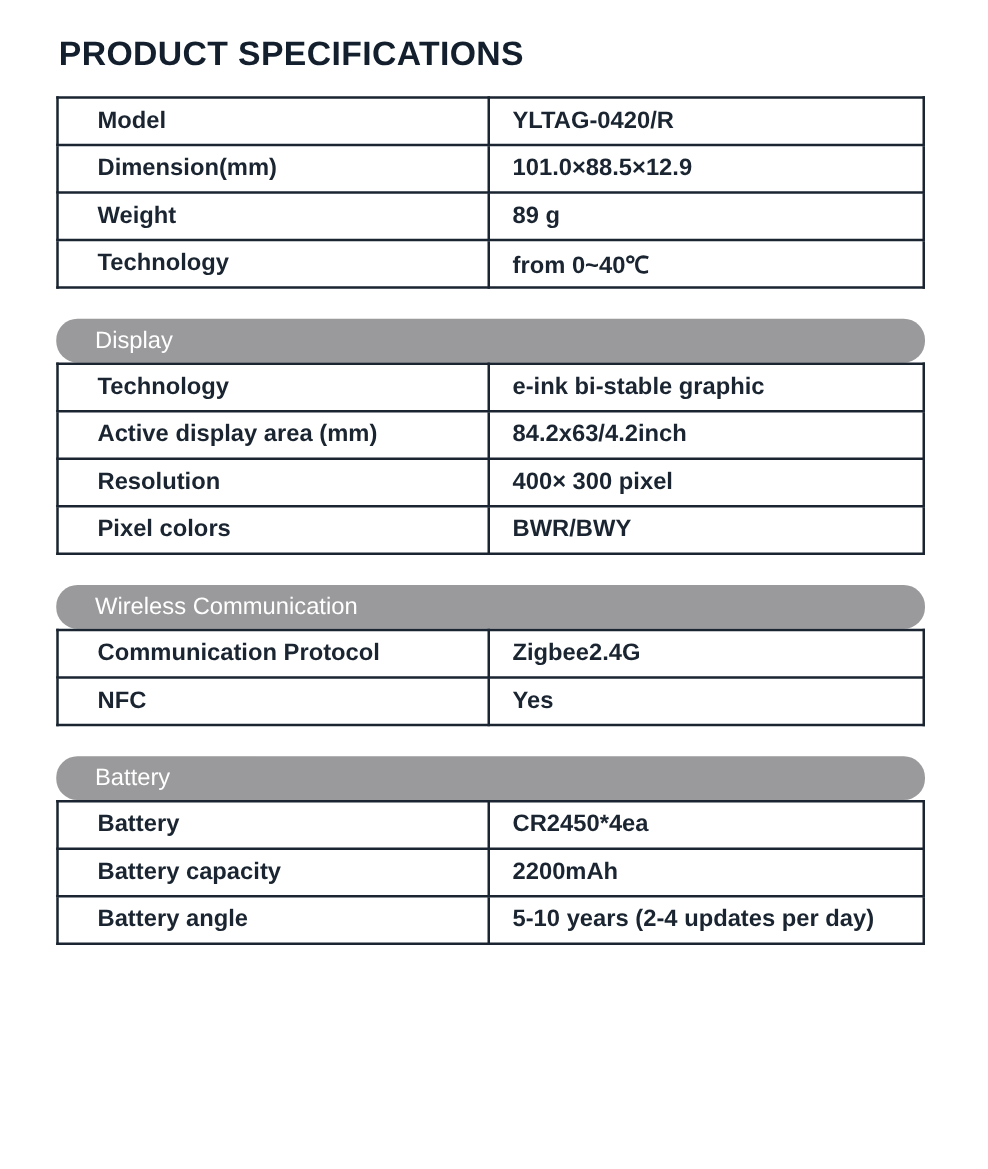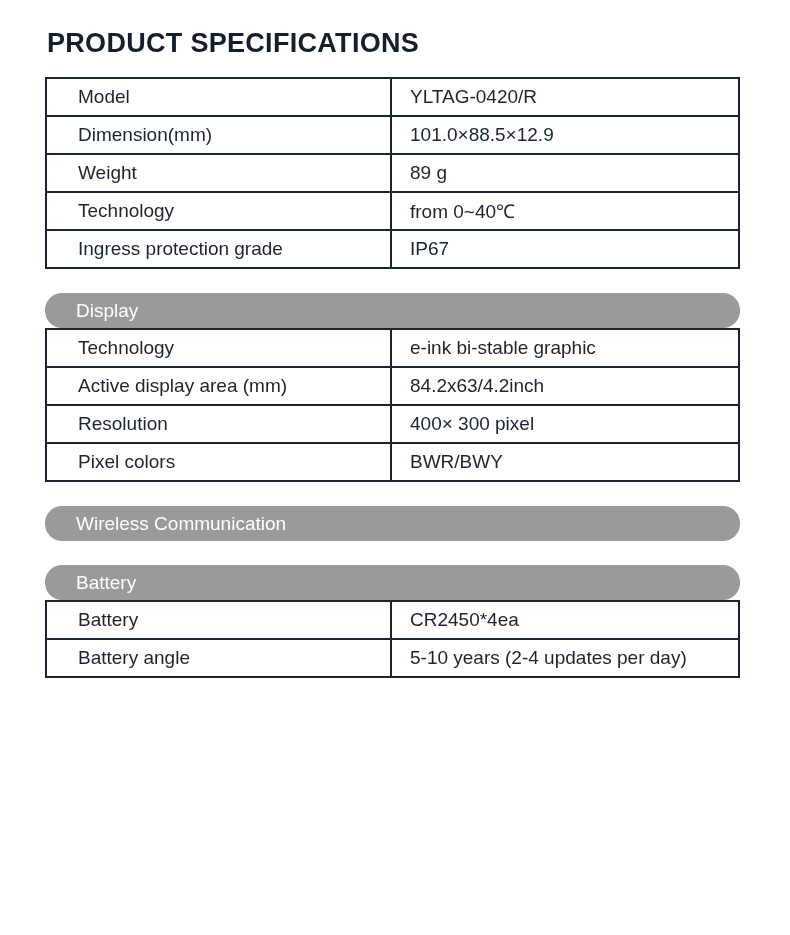--- a/index.html
+++ b/index.html
@@ -46,20 +46,21 @@
     table-layout: fixed;
     font-size: 19px;
   }
   table.spec-table td {
     border: 2px solid var(--border-color, #1a2531);
     height: 36px;
     vertical-align: middle;
     overflow: hidden;
     white-space: nowrap;
     box-sizing: content-box;
+    font-weight: bold;
   }
   td.label-cell {
     width: 306px;
     padding: 0 6px 0 31px;
   }
   td.value-cell {
     padding: 0 6px 0 18px;
     margin-left: 20px;
   }
 </style>
@@ -86,24 +87,20 @@
   <tr>
     <td class="label-cell">Weight</td>
     <td class="value-cell">89 g</td>
   </tr>
 
   <tr>
     <td class="label-cell">Technology</td>
     <td class="value-cell">from 0~40℃</td>
   </tr>
 
-  <tr>
-    <td class="label-cell">Ingress protection grade</td>
-    <td class="value-cell">IP67</td>
-  </tr>
 
 </tbody>
     </table>
   </section>
 
   <section class="spec-section">
     <div class="section-header">Display</div>
     <table class="spec-table">
       <tbody>
   <tr>
@@ -125,31 +122,48 @@
     <td class="label-cell">Pixel colors</td>
     <td class="value-cell">BWR/BWY</td>
   </tr>
 
 </tbody>
     </table>
   </section>
 
   <section class="spec-section">
     <div class="section-header">Wireless Communication</div>
+    <table class="spec-table">
+      <tbody>
+  <tr>
+    <td class="label-cell">Communication Protocol</td>
+    <td class="value-cell">Zigbee2.4G</td>
+  </tr>
+
+  <tr>
+    <td class="label-cell">NFC</td>
+    <td class="value-cell">Yes</td>
+  </tr>
+</tbody>
+    </table>
   </section>
 
   <section class="spec-section">
     <div class="section-header">Battery</div>
     <table class="spec-table">
       <tbody>
   <tr>
     <td class="label-cell">Battery</td>
     <td class="value-cell">CR2450*4ea</td>
   </tr>
 
+  <tr>
+    <td class="label-cell">Battery capacity</td>
+    <td class="value-cell">2200mAh</td>
+  </tr>
 
   <tr>
     <td class="label-cell">Battery angle</td>
     <td class="value-cell">5-10 years (2-4 updates per day)</td>
   </tr>
 
 </tbody>
     </table>
   </section>
 </div>

